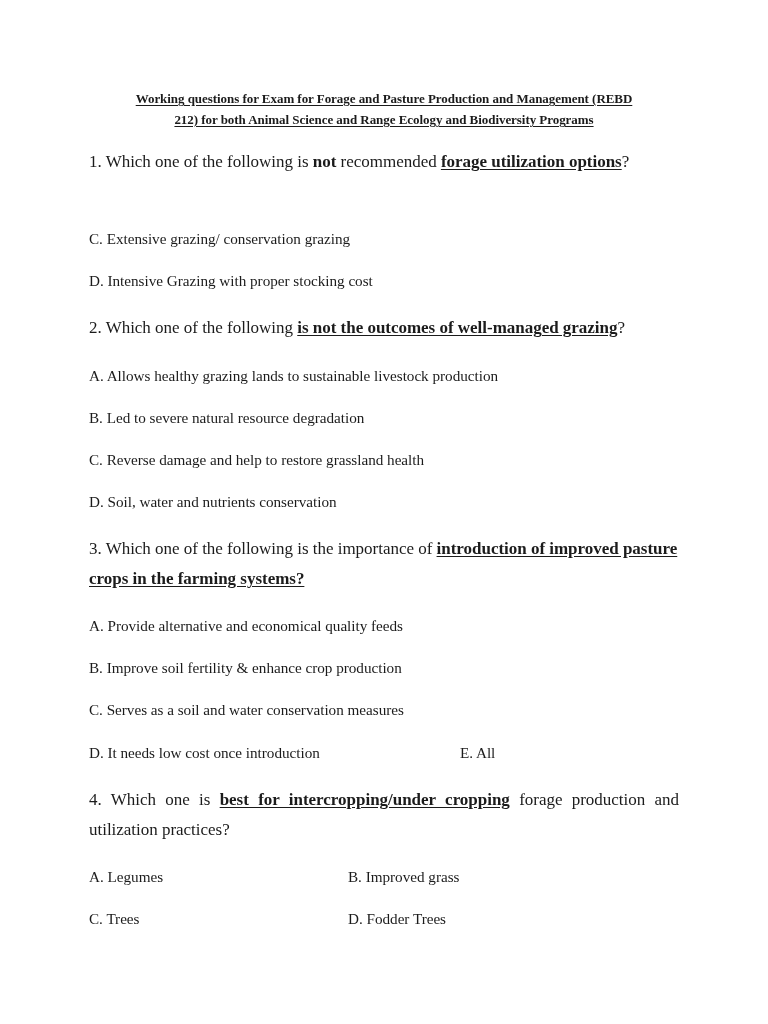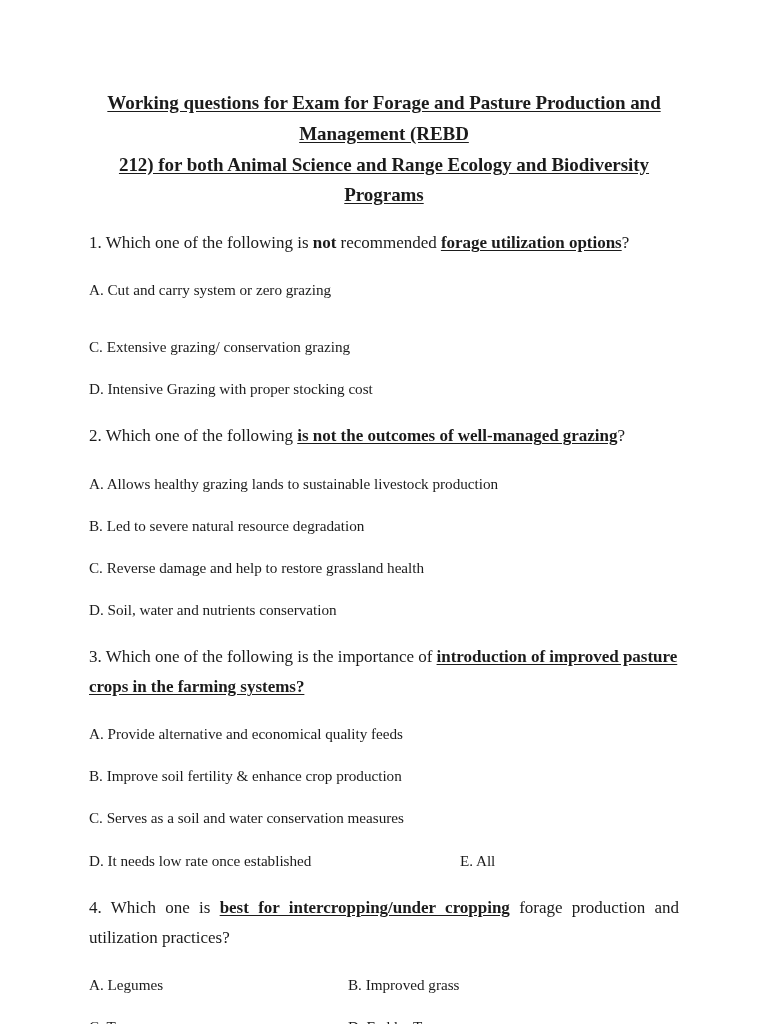--- a/index.html
+++ b/index.html
@@ -25,21 +25,21 @@
   }
   .content {
     position: absolute;
     left: 89px;
     top: 88px;
     width: 590px;
   }
 
   
   .doc-title {
-    font-size: 19px;
+    font-size: 13px;
     font-weight: bold;
     text-align: center;
     line-height: 1.62;
     margin: 0 0 17px 0;
     letter-spacing: -0.05px;
   }
   .doc-title .u {
     text-decoration: underline;
     text-underline-offset: 1.5px;
   }
@@ -110,21 +110,20 @@
 
 <div class="page">
   <div class="content">
 
     <h1 class="doc-title"><span class="u">Working questions for Exam for Forage and Pasture Production and Management (REBD</span><br><span class="u">212) for both Animal Science and Range Ecology and Biodiversity Programs</span></h1>
 
     <p class="question"><span>1. Which one of the following is </span><span class="q-em">not</span><span> recommended </span><span class="q-emu">forage utilization options</span><span>?</span></p>
 
     <div class="gap-qo"></div>
 
-    <p class="option">A. Cut and carry system or zero grazing</p>
     <div class="gap-o"></div>
     <div class="gap-o"></div>
     <p class="option">C. Extensive grazing/ conservation grazing</p>
     <div class="gap-o"></div>
     <p class="option">D. Intensive Grazing with proper stocking cost</p>
 
     <div class="gap-q"></div>
 
     <p class="question"><span>2. Which one of the following </span><span class="q-emu">is not the outcomes of well-managed grazing</span><span>?</span></p>
 
@@ -143,21 +142,21 @@
     <p class="question"><span>3. Which one of the following is the importance of </span><span class="q-emu">introduction of improved pasture crops in the farming systems?</span></p>
 
     <div class="gap-qo"></div>
 
     <p class="option">A. Provide alternative and economical quality feeds</p>
     <div class="gap-o"></div>
     <p class="option">B. Improve soil fertility &amp; enhance crop production</p>
     <div class="gap-o"></div>
     <p class="option">C. Serves as a soil and water conservation measures</p>
     <div class="gap-o"></div>
-    <div class="option-row"><span class="opt-wide-a">D. It needs low rate once established</span><span class="opt-col-e">E. All</span></div>
+    <div class="option-row"><span class="opt-wide-a">D. It needs low cost once introduction</span><span class="opt-col-e">E. All</span></div>
 
     <div class="gap-q"></div>
 
     <p class="question justify"><span>4. Which one is </span><span class="q-emu">best for intercropping/under cropping</span><span> forage production and utilization practices?</span></p>
 
     <div class="gap-qo"></div>
 
     <div class="option-row"><span class="opt-col-a">A. Legumes</span><span class="opt-col-b">B. Improved grass</span></div>
     <div class="gap-o"></div>
     <div class="option-row"><span class="opt-col-a">C. Trees</span><span class="opt-col-b">D. Fodder Trees</span></div>

